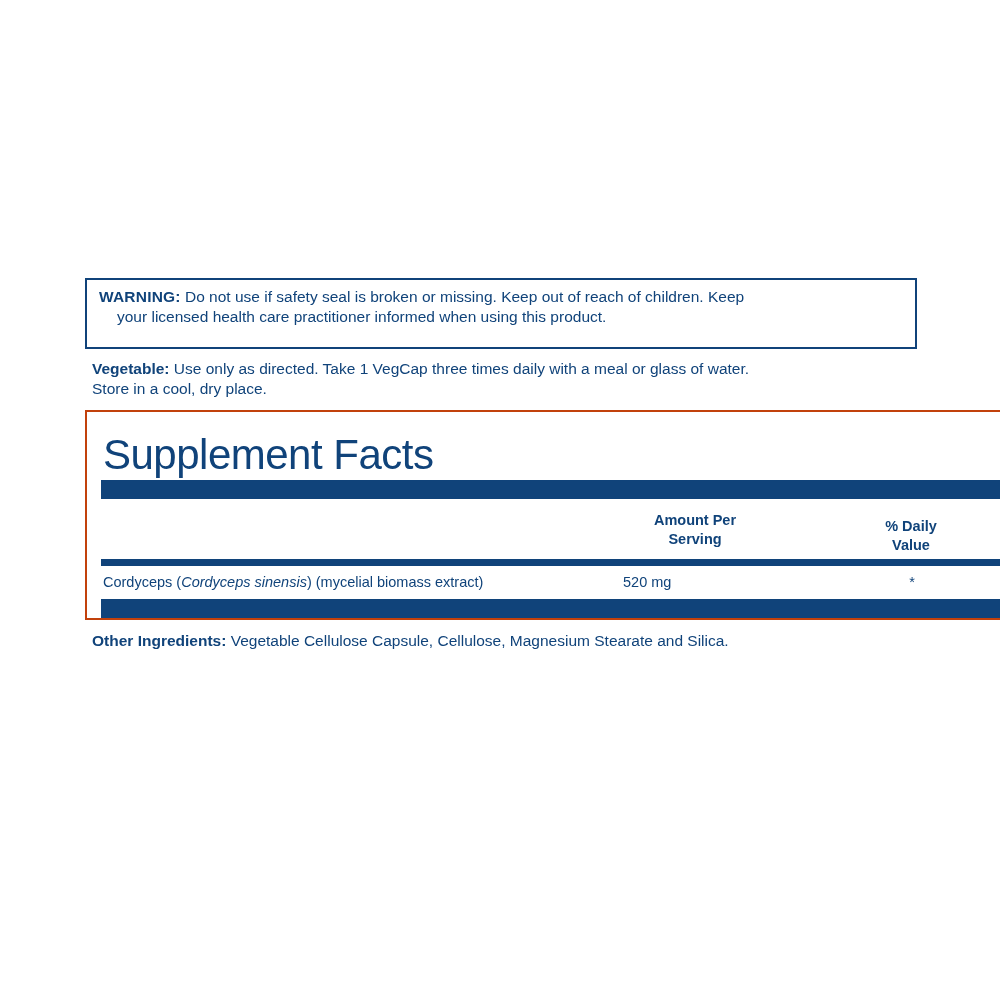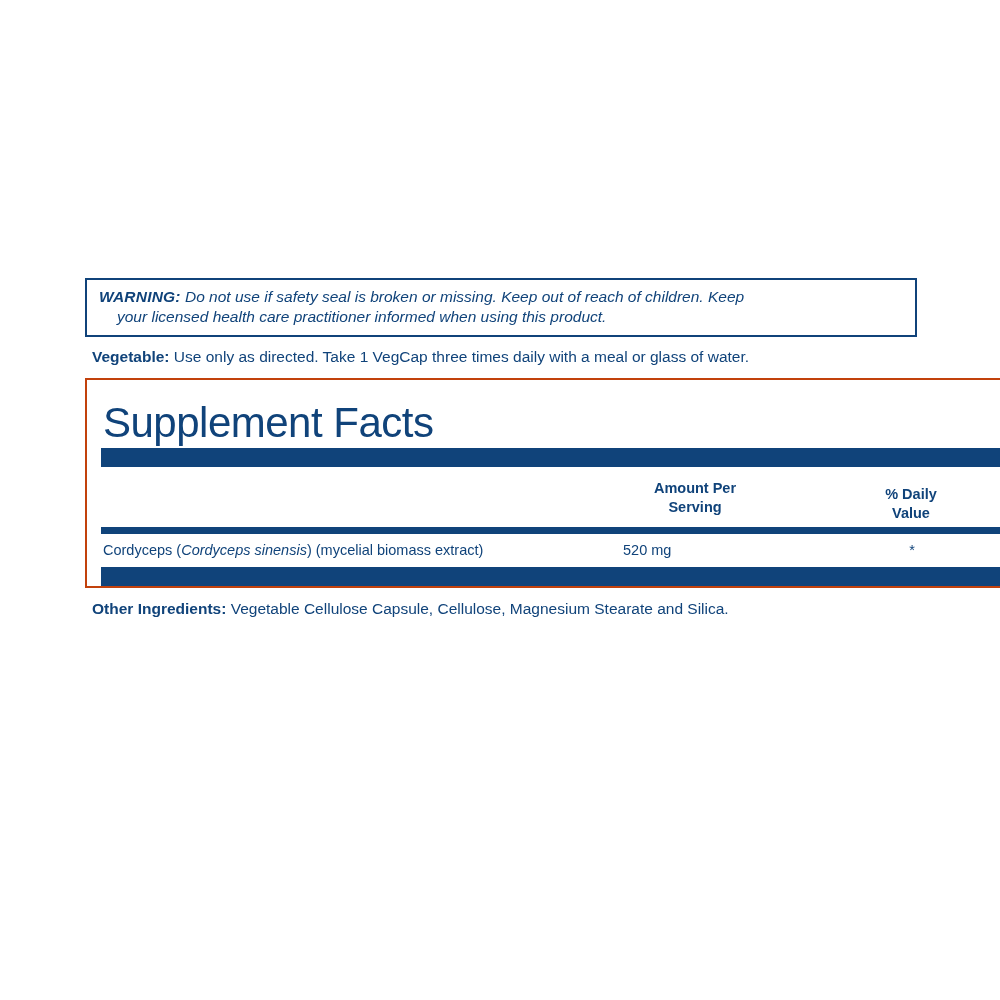--- a/index.html
+++ b/index.html
@@ -19,23 +19,22 @@
     position: absolute;
     left: 85px;
     top: 278px;
     width: 826px;
   }
 
   
   .warning-box {
     border: 2px solid #10437a;
     box-sizing: border-box;
-    padding: 7px 12px 8px 12px;
+    padding: 7px 12px 20px 12px;
     width: 832px;
-    font-style: italic;
   }
   .warning-text {
     font-size: 15.5px;
     line-height: 20px;
     color: #10437a;
   }
   .warning-text .lead {
     font-weight: bold;
     letter-spacing: 0.2px;
   }
@@ -170,20 +169,21 @@
 
   <div class="warning-box">
     <div class="warning-text">
       <span class="lead">WARNING:</span><span> Do not use if safety seal is broken or missing. Keep out of reach of children. Keep</span>
       <span class="line2">your licensed health care practitioner informed when using this product.</span>
     </div>
   </div>
 
   <div class="directions">
     <span class="lead">Vegetable:</span><span> Use only as directed. Take 1 VegCap three times daily with a meal or glass of water.</span>
+    <span class="line2">Store in a cool, dry place.</span>
   </div>
 
   <div class="sf-panel">
     <div class="sf-title">Supplement Facts</div>
 
     <div class="bar-thick"></div>
 
     <div class="hdr-row">
       <div class="hdr-spacer"></div>
       <div class="hdr-amount">

